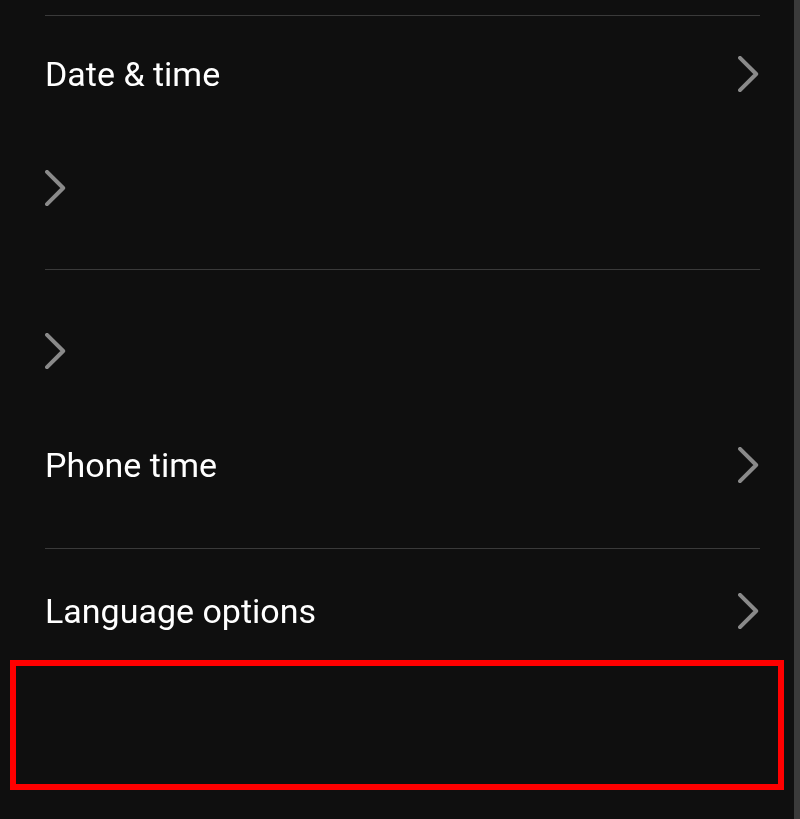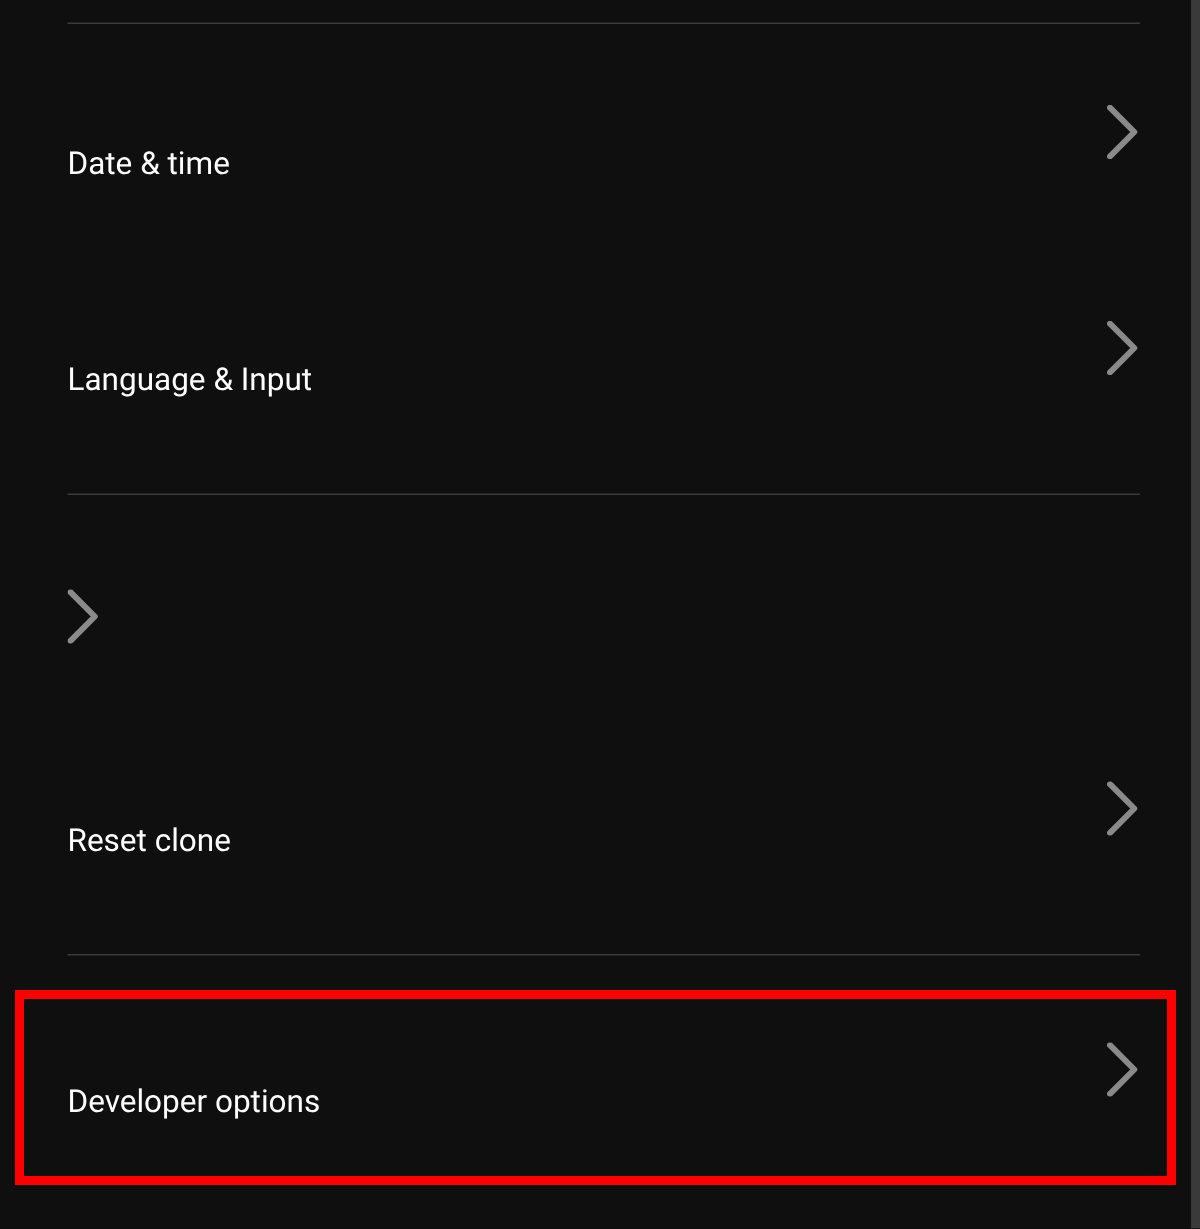--- a/index.html
+++ b/index.html
@@ -35,23 +35,22 @@
     }
     .settings-item {
       display: flex;
       align-items: center;
       justify-content: space-between;
       padding: 38px 0;
       cursor: pointer;
     }
     .settings-item .label {
       color: #ffffff;
-      font-size: 21px;
+      font-size: 34px;
       font-weight: 400;
-      margin-top: 44px;
     }
     .chevron {
       flex-shrink: 0;
     }
     .chevron svg {
       width: 22px;
       height: 36px;
       display: block;
     }
     .group-gap {
@@ -81,54 +80,53 @@
   <div class="settings-item">
     <span class="label">Date &amp; time</span>
     <span class="chevron">
       <svg viewBox="0 0 12 20">
           <path d="M1 1 L10 10 L1 19" stroke="#8a8a8a" stroke-width="2.2" fill="none" stroke-linecap="round" stroke-linejoin="round"></path>
         </svg>
     </span>
   </div>
 
   <div class="settings-item">
-    <span class="label">Language &amp; Input</span>
     <span class="chevron">
       <svg viewBox="0 0 12 20">
           <path d="M1 1 L10 10 L1 19" stroke="#8a8a8a" stroke-width="2.2" fill="none" stroke-linecap="round" stroke-linejoin="round"></path>
         </svg>
     </span>
   </div>
 
   <div class="group-gap"></div>
   <div class="divider"></div>
   <div class="group-gap"></div>
 
   <div class="settings-item">
     <span class="chevron">
       <svg viewBox="0 0 12 20">
           <path d="M1 1 L10 10 L1 19" stroke="#8a8a8a" stroke-width="2.2" fill="none" stroke-linecap="round" stroke-linejoin="round"></path>
         </svg>
     </span>
   </div>
 
   <div class="settings-item">
-    <span class="label">Reset clone</span>
+    <span class="label">Phone time</span>
     <span class="chevron">
       <svg viewBox="0 0 12 20">
           <path d="M1 1 L10 10 L1 19" stroke="#8a8a8a" stroke-width="2.2" fill="none" stroke-linecap="round" stroke-linejoin="round"></path>
         </svg>
     </span>
   </div>
 
   <div class="group-gap"></div>
   <div class="divider"></div>
 
   <div class="settings-item dev-item">
-    <span class="label">Developer options</span>
+    <span class="label">Language options</span>
     <span class="chevron">
       <svg viewBox="0 0 12 20">
           <path d="M1 1 L10 10 L1 19" stroke="#8a8a8a" stroke-width="2.2" fill="none" stroke-linecap="round" stroke-linejoin="round"></path>
         </svg>
     </span>
   </div>
 
 </div>
 
 <div class="highlight-box"></div>

